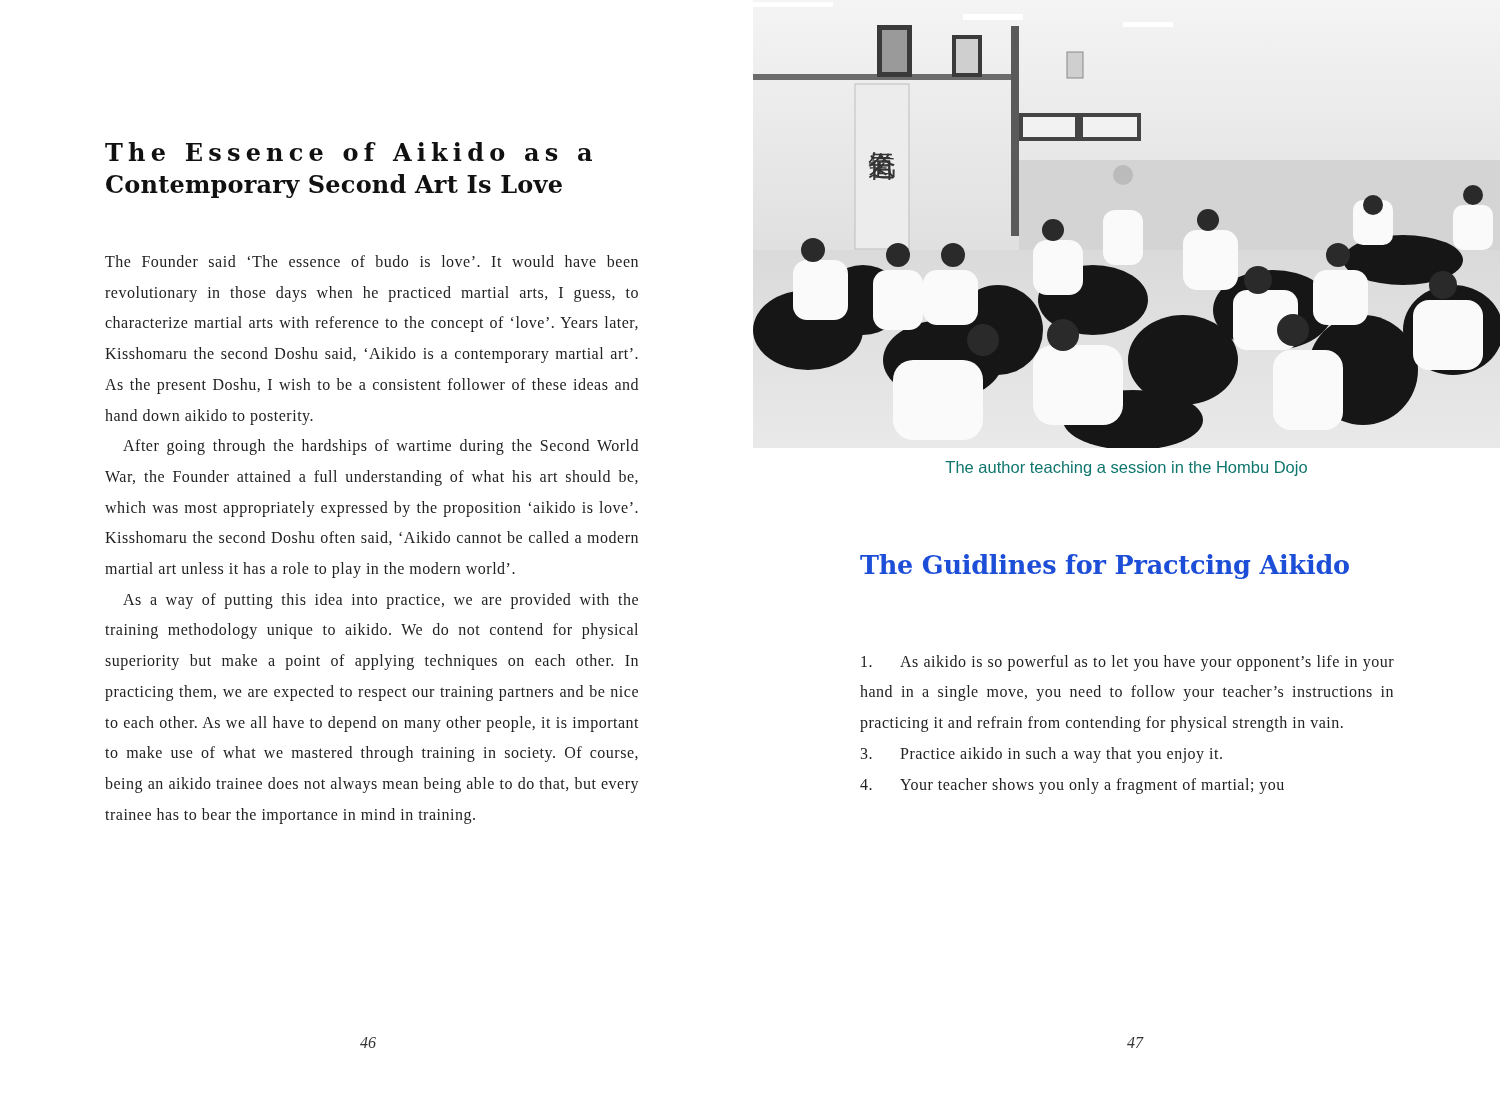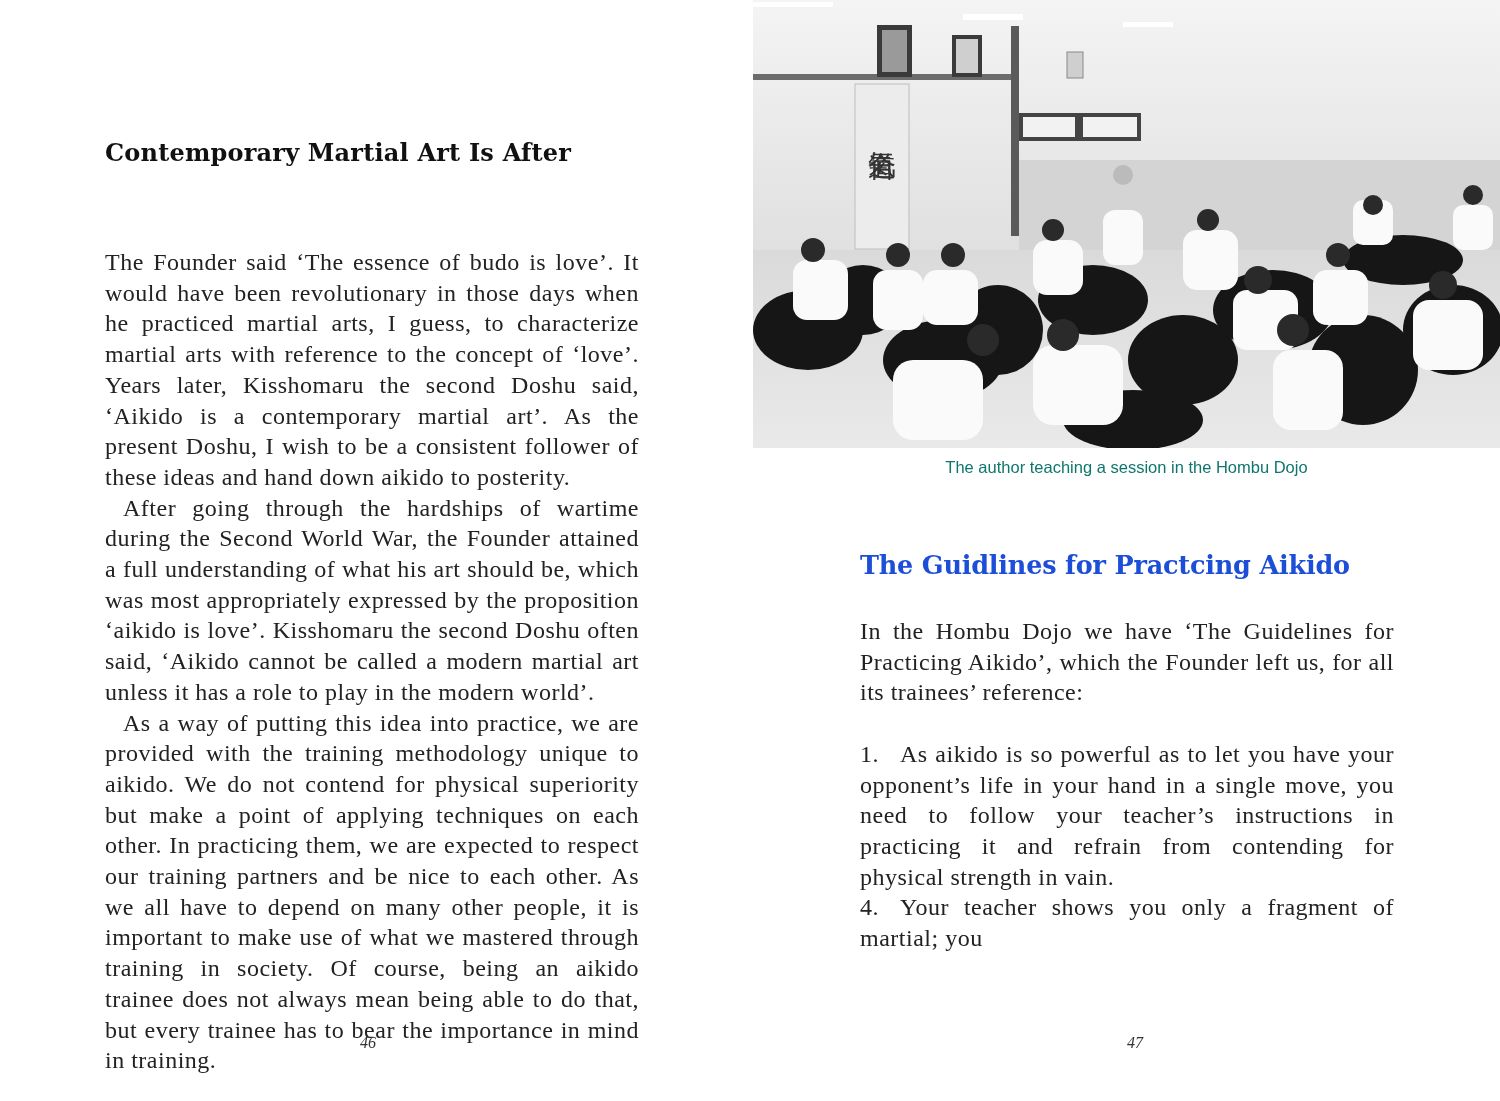--- a/index.html
+++ b/index.html
@@ -16,21 +16,21 @@
     font-family: "DejaVu Serif", serif; font-weight: bold; color: #111;
     font-size: 24px; line-height: 32px;
   }
   .h-left .l1 { display: block; letter-spacing: 5.2px; white-space: nowrap; }
   .h-left .l2 { display: block; letter-spacing: 0.2px; white-space: nowrap; }
 
   .body-left {
     position: absolute; left: 105px; top: 247px; width: 534px;
   }
   .para {
-    margin: 0; font-family: "Liberation Serif", serif; font-size: 24px; line-height: 30.7px;
+    margin: 0; font-family: "Liberation Serif", serif; font-size: 16px; line-height: 30.7px;
     text-align: justify; text-align-last: left; color: #222; letter-spacing: 0.5px;
   }
   .para.indent { text-indent: 18px; }
 
   .photo {
     position: absolute; left: 3px; top: 0; width: 747px; height: 448px; overflow: hidden;
     background: #e8e8e8;
   }
   .photo svg { display: block; }
 
@@ -53,21 +53,22 @@
     font-size: 16px; color: #333;
   }
   .folio-left { left: 360px; }
   .folio-right { left: 377px; }
 </style>
 </head>
 <body>
 
 <div class="page page-left">
   <h1 class="h-left">
-    <span class="l2">Contemporary Martial Art Is After</span>
+    <span class="l1">The Essence of Aikido as a</span>
+    <span class="l2">Contemporary Second Art Is Love</span>
   </h1>
   <div class="body-left">
     <p class="para">The Founder said ‘The essence of budo is love’. It would have been revolutionary in those days when he practiced martial arts, I guess, to characterize martial arts with reference to the concept of ‘love’. Years later, Kisshomaru the second Doshu said, ‘Aikido is a contemporary martial art’. As the present Doshu, I wish to be a consistent follower of these ideas and hand down aikido to posterity.</p>
     <p class="para indent">After going through the hardships of wartime during the Second World War, the Founder attained a full understanding of what his art should be, which was most appropriately expressed by the proposition ‘aikido is love’. Kisshomaru the second Doshu often said, ‘Aikido cannot be called a modern martial art unless it has a role to play in the modern world’.</p>
     <p class="para indent">As a way of putting this idea into practice, we are provided with the training methodology unique to aikido. We do not contend for physical superiority but make a point of applying techniques on each other. In practicing them, we are expected to respect our training partners and be nice to each other. As we all have to depend on many other people, it is important to make use of what we mastered through training in society. Of course, being an aikido trainee does not always mean being able to do that, but every trainee has to bear the importance in mind in training.</p>
   </div>
   <div class="folio folio-left">46</div>
 </div>
 
 <div class="page page-right">
@@ -146,20 +147,20 @@
         <circle cx="620" cy="205" r="10"></circle>
           <circle cx="720" cy="195" r="10"></circle>
       </g>
     </svg>
   </div>
   <div class="caption">The author teaching a session in the Hombu Dojo</div>
 
   <h2 class="h-right">The Guidlines for Practcing Aikido</h2>
 
   <div class="body-right">
-    <p class="para">In the Hombu Dojo we have ‘The Guidelines for Practicing Aikido’, which the Founder left us, for all its trainees’ reference:</p>
     <div class="gap"></div>
     <p class="para list-item"><span class="num">1.</span><span>As aikido is so powerful as to let you have your opponent’s life in your hand in a single move, you need to follow your teacher’s instructions in practicing it and refrain from contending for physical strength in vain.</span></p>
+    <p class="para list-item"><span class="num">3.</span><span>Practice aikido in such a way that you enjoy it.</span></p>
     <p class="para list-item"><span class="num">4.</span><span>Your teacher shows you only a fragment of martial; you</span></p>
   </div>
 
   <div class="folio folio-right">47</div>
 </div>
 
 </body></html>

